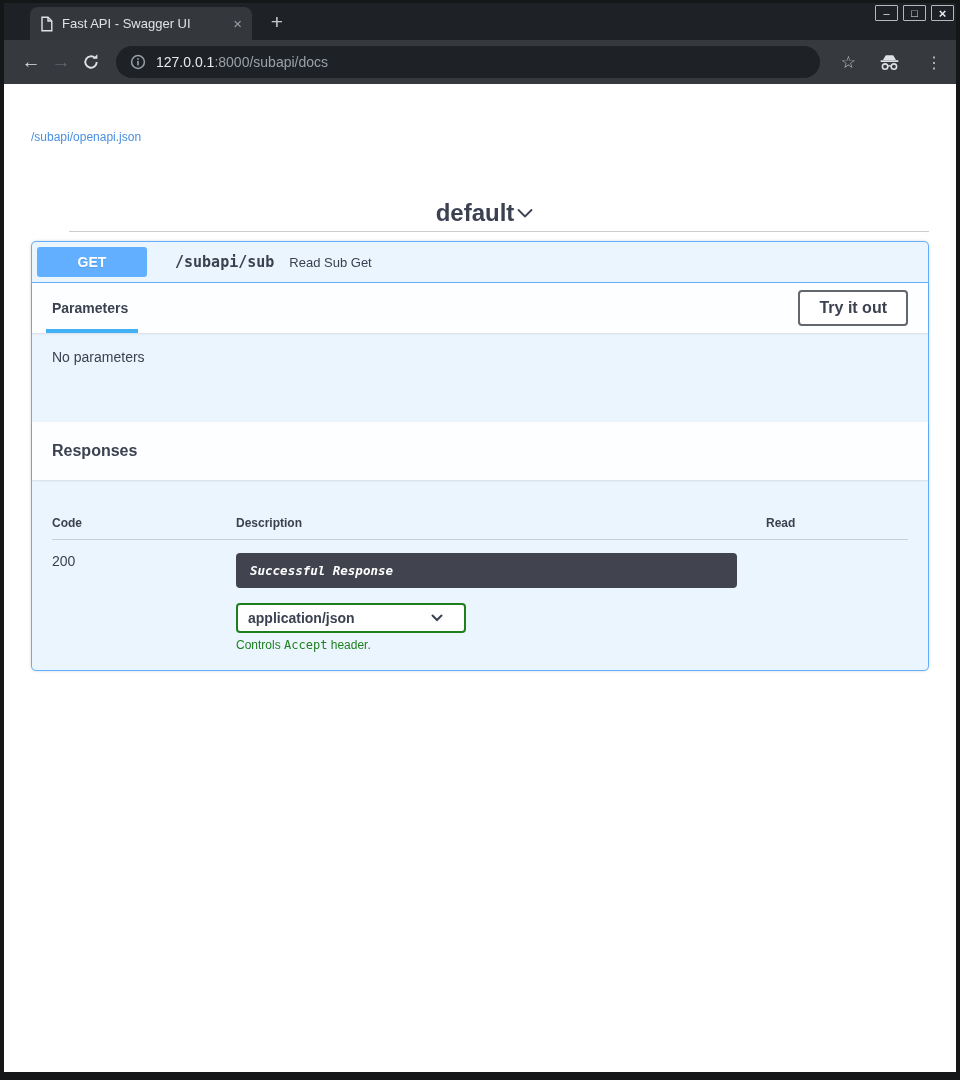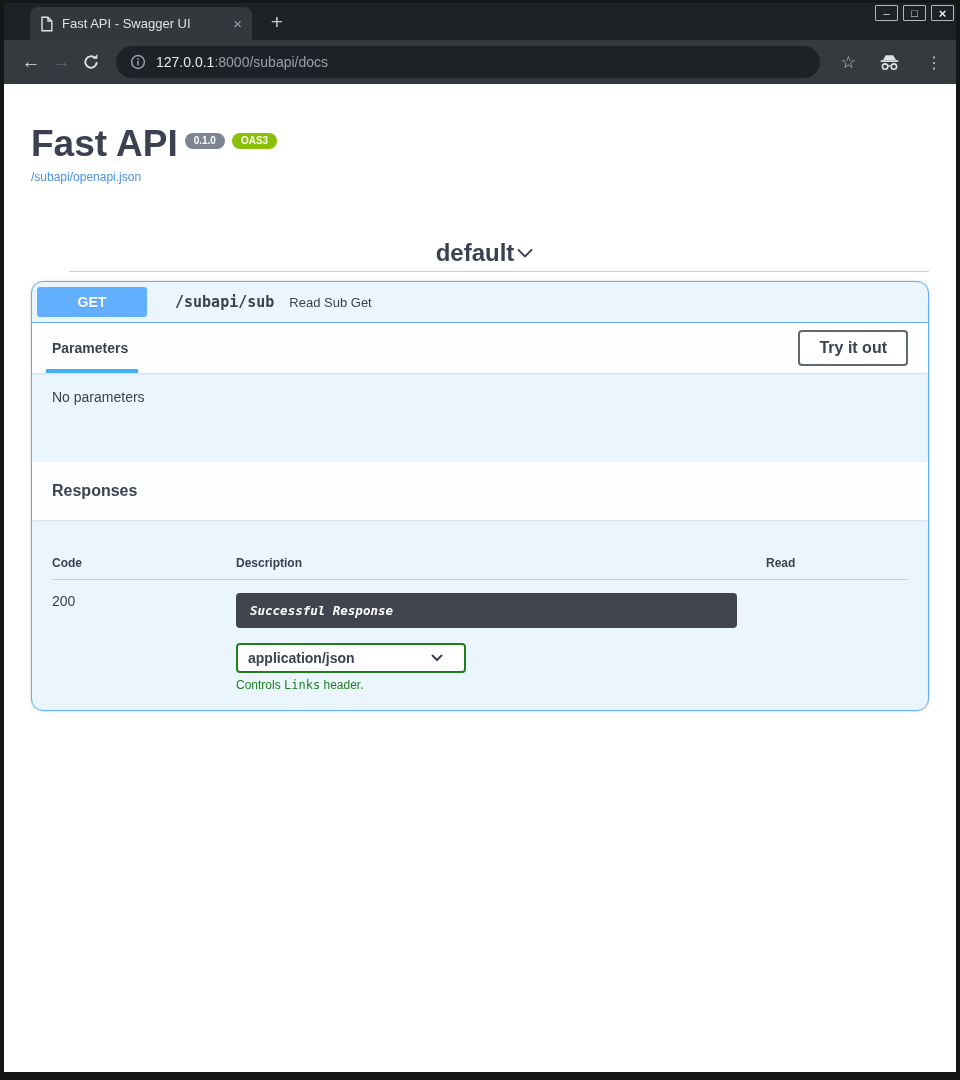--- a/index.html
+++ b/index.html
@@ -48,21 +48,21 @@
   .badge.ver { background:var(--version-gray); }
   .badge.oas { background:var(--oas-green); }
   .spec-link { display:inline-block; margin-top:6px; font-size:12px; color:var(--link-blue);
                text-decoration:none; }
 
   .tag-header { margin-top:54px; display:flex; align-items:center; justify-content:center;
                 padding-bottom:4px; border-bottom:1px solid rgba(59,65,81,.27);margin-left:38px; }
   .tag-header h3 { font-size:24px; font-weight:bold; color:var(--text); line-height:28px; }
   .tag-chevron { margin-right:26px; display:flex; }
 
-  .opblock { margin-top:9px; border:1px solid var(--accent-blue); border-radius:12px;
+  .opblock { margin-top:9px; border:1px solid var(--accent-blue); border-radius:5px;
              background:var(--opblock-bg); box-shadow:0 0 3px rgba(0,0,0,.18); }
   .op-summary { display:flex; align-items:center; padding:5px; height:41px;
                 border-bottom:1px solid var(--accent-blue); }
   .method { background:var(--accent-blue); color:#fff; font-weight:bold; font-size:14px;
             width:110px; text-align:center; padding:7px 0; border-radius:3px;
             text-shadow:0 1px 0 rgba(0,0,0,.1); }
   .op-path { font-family:"DejaVu Sans Mono", monospace; font-weight:bold; font-size:15px;
              color:var(--text); margin-left:28px; }
   .op-desc { font-size:13px; color:var(--text); margin-left:15px; }
 
@@ -150,25 +150,20 @@
           <path d="M8.9 12.2 Q10.5 11 12.1 12.2" fill="none" stroke="#dee1e6" stroke-width="1.4"></path>
         </svg>
       </span>
       <span class="kebab">⋮</span>
     </div>
   </div>
 
   <div class="content">
 
     <div class="info">
-      <div class="title-row">
-        <h1 class="api-title">Fast API</h1>
-        <span class="badge ver">0.1.0</span>
-        <span class="badge oas">OAS3</span>
-      </div>
       <a class="spec-link" href="#">/subapi/openapi.json</a>
     </div>
 
     <div class="tag-section">
       <div class="tag-header">
         <h3>default</h3>
         <span class="tag-chevron">
           <svg width="22" height="22" viewBox="0 0 22 22">
             <path d="M4.5 8 l6.5 6.5 6.5-6.5" fill="none" stroke="#3b4151" stroke-width="1.8" stroke-linecap="round"></path>
           </svg>
@@ -217,21 +212,21 @@
                   <select>
                     <option>application/json</option>
                   </select>
                   <span class="select-chevron">
                     <svg width="14" height="12" viewBox="0 0 14 12">
                       <path d="M2.5 3.5 l4.5 4.5 4.5-4.5" fill="none" stroke="#3b4151" stroke-width="2" stroke-linecap="round"></path>
                     </svg>
                   </span>
                 </div>
                 <div class="accept-note">
-                  <span>Controls </span><code>Links</code><span> header.</span>
+                  <span>Controls </span><code>Accept</code><span> header.</span>
                 </div>
               </div>
             </div>
           </div>
         </div>
 
       </div>
     </div>
 
   </div>

